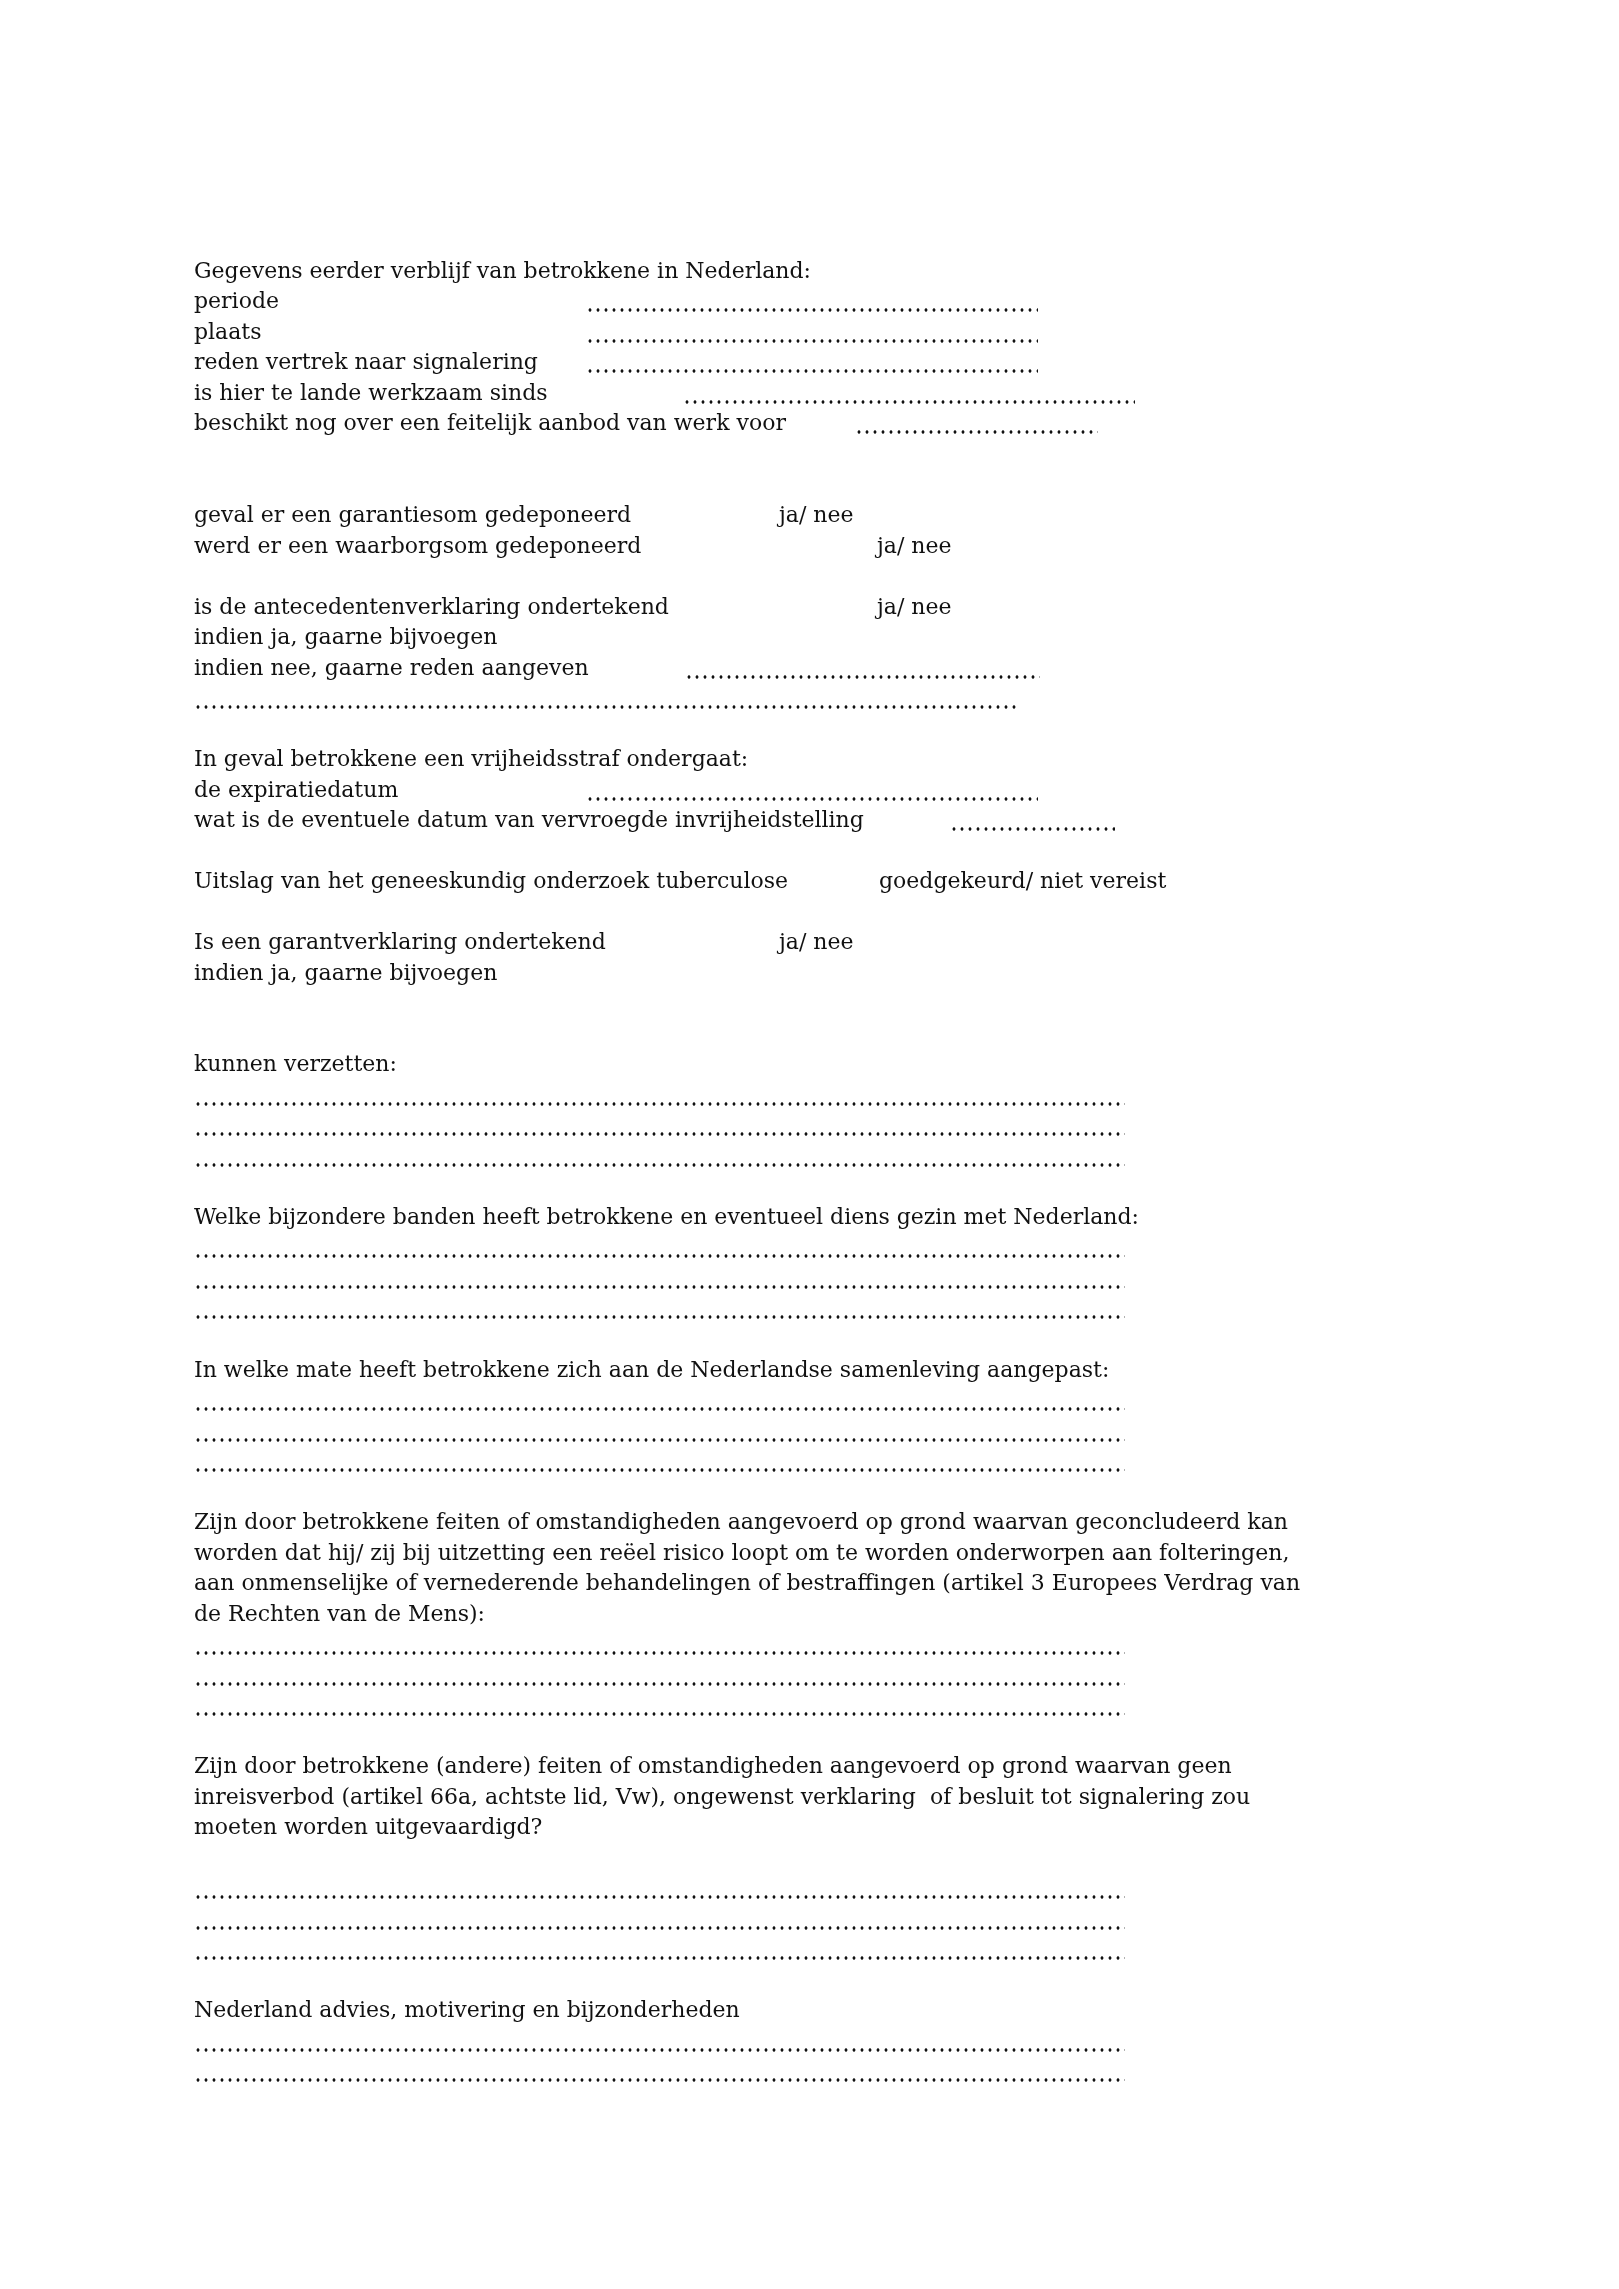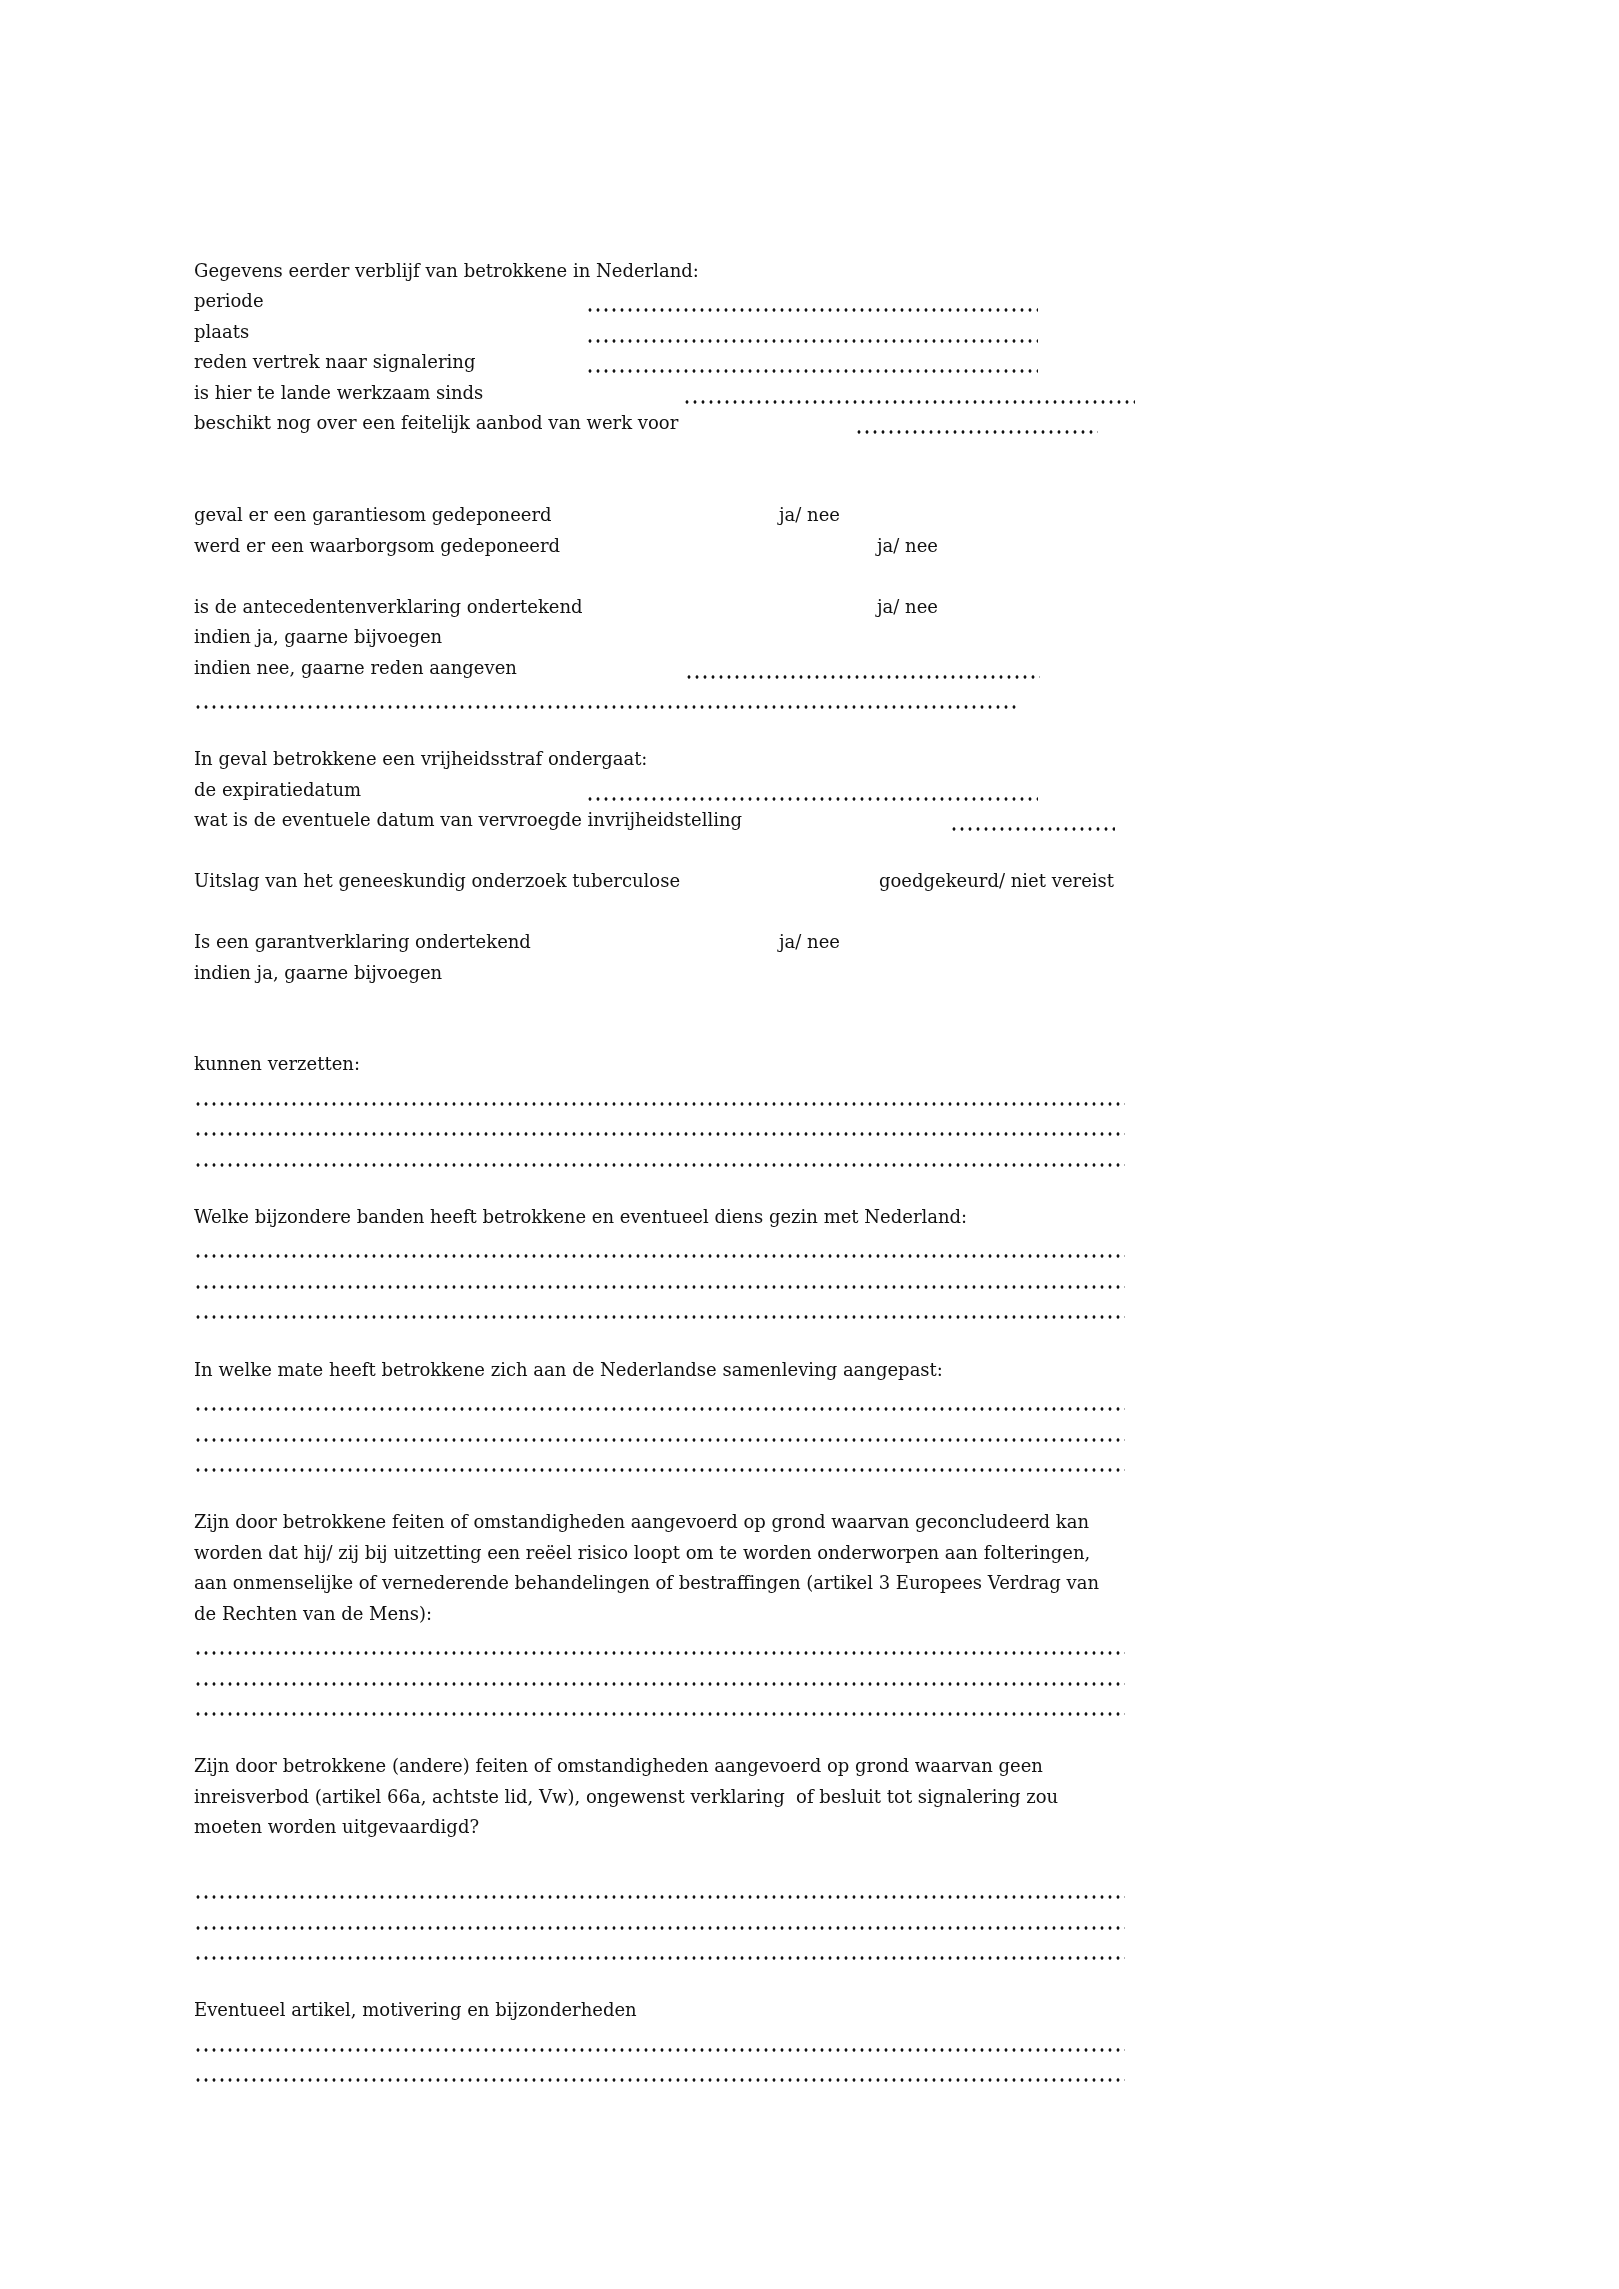--- a/index.html
+++ b/index.html
@@ -1,20 +1,20 @@
 <!DOCTYPE html>
 <html style="font-size:14.6px"><head>
   <meta charset="utf-8">
   <style>
     html, body { margin: 0; padding: 0; background: #ffffff; }
     body { width: 1619px; height: 2290px; position: relative; overflow: hidden; }
     .page {
       position: absolute; left: 0; top: 0; width: 1619px; height: 2290px;
       background: #ffffff; color: #111111;
-      font-family: "DejaVu Serif", serif; font-size: 18px;
+      font-family: "DejaVu Serif", serif; font-size: 22px;
     }
     .ln {
       position: absolute; left: 0; height: 30.5px; line-height: 30.5px;
       white-space: nowrap; width: 1619px;
     }
     .t { position: absolute; top: 0; white-space: pre; }
     .dots {
       position: absolute; top: 0; height: 30.5px;
       background-image: radial-gradient(circle, #111 1.3px, transparent 1.7px);
       background-size: 8px 5.5px;
@@ -175,21 +175,21 @@
     <span class="dots" style="left:194px;width:931px"></span>
   </div>
   <div class="ln" style="top:1904px">
     <span class="dots" style="left:194px;width:931px"></span>
   </div>
   <div class="ln" style="top:1934px">
     <span class="dots" style="left:194px;width:931px"></span>
   </div>
 
   <div class="ln" style="top:1995px">
-    <span class="t" style="left:194px">Eventueel artikel, motivering en bijzonderheden</span>
+    <span class="t" style="left:194px">Nederland advies, motivering en bijzonderheden</span>
   </div>
   <div class="ln" style="top:2026px">
     <span class="dots" style="left:194px;width:931px"></span>
   </div>
   <div class="ln" style="top:2056px">
     <span class="dots" style="left:194px;width:931px"></span>
   </div>
 
 </div>
 

